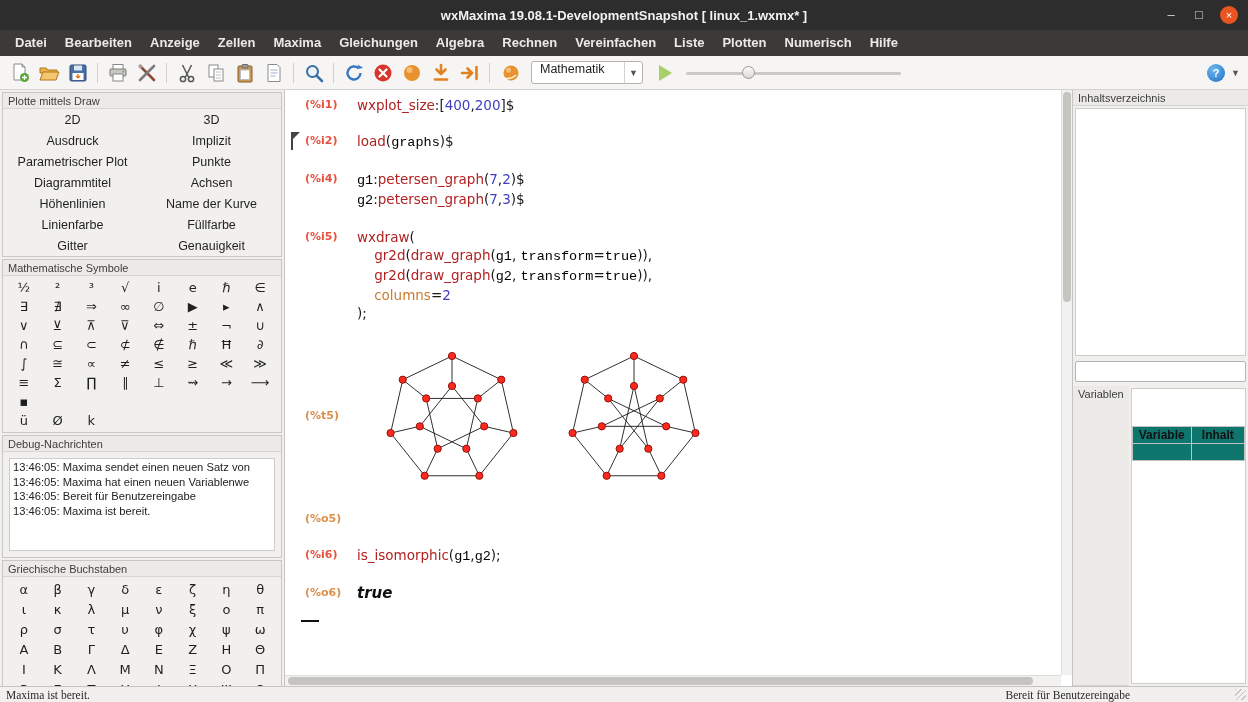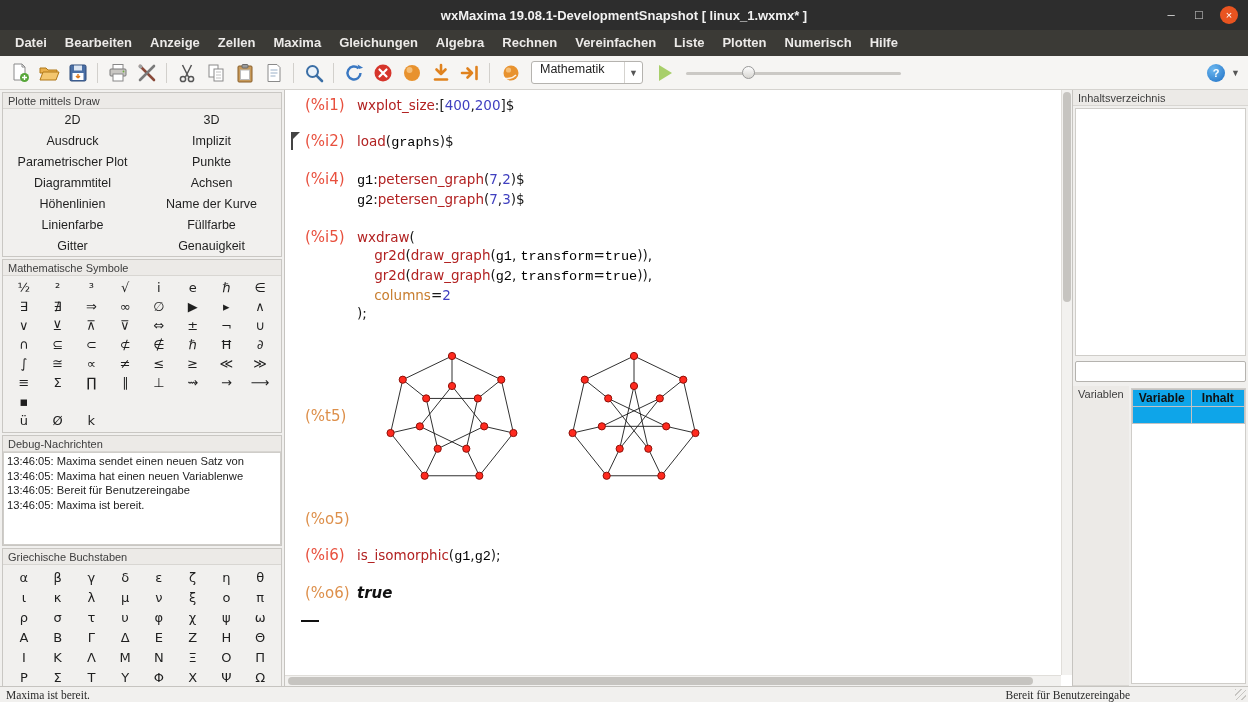--- a/index.html
+++ b/index.html
@@ -39,28 +39,28 @@
 
   
   .panel { border:1px solid #c9c7c3; margin:2px 2px 0 2px; background:#f1f0ee; }
   .panel-caption { font-size:11px; color:#3d3d3d; padding:2px 5px 1px; background:#eceae7; border-bottom:1px solid #d8d6d2; }
   .draw-grid { display:grid; grid-template-columns:1fr 1fr; }
   .draw-btn { height:21px; display:flex; align-items:center; justify-content:center; font-size:12.5px; color:#1f1f1f; white-space:nowrap; }
   .symbol-grid { display:grid; grid-template-columns:repeat(8,1fr); padding:2px 4px; }
   .symbol-cell { height:19px; display:flex; align-items:center; justify-content:center; font-size:13px; color:#1f1f1f; font-family:"DejaVu Sans",sans-serif; }
   .greek-grid { display:grid; grid-template-columns:repeat(8,1fr); padding:2px 4px; }
   .greek-cell { height:20px; display:flex; align-items:center; justify-content:center; font-size:13px; color:#1f1f1f; font-family:"DejaVu Sans",sans-serif; }
-  .debug-box { position:relative; margin:0; background:#fff; border:1px solid #cfcdc9; height:93px; overflow:hidden; padding:1px 11px 1px 3px; }
+  .debug-box { position:relative; margin:6px; background:#fff; border:1px solid #cfcdc9; height:93px; overflow:hidden; padding:1px 11px 1px 3px; }
   .debug-line { font-size:11.2px; line-height:14.5px; color:#222; white-space:nowrap; font-family:"Liberation Sans",sans-serif; }
 
   
   .worksheet { position:absolute; left:0; top:0; right:11px; bottom:11px; overflow:hidden; padding:6px 0 0 20px; }
   .cell { position:relative; margin-bottom:18px; display:flex; }
   .cell.plot { align-items:center;gap:8px; }
-  .cell-label { width:52px; flex:0 0 52px; font-size:15px; font-family:"DejaVu Sans",sans-serif; line-height:18px; }
+  .cell-label { width:52px; flex:0 0 52px; font-size:11px; font-family:"DejaVu Sans",sans-serif; line-height:18px;font-weight:bold; }
   .lbl-input { color:#e8503e; }
   .lbl-output { color:#dd8f4a; }
   .code { font-family:"DejaVu Sans",sans-serif; font-size:13.5px; color:#1a1a1a; }
   .code-line { white-space:pre; line-height:18px; }
   .c-fn { color:#b22222; }
   .c-var { color:#000000;font-family:Liberation Mono, monospace; }
   .c-num { color:#4040c0; }
   .c-op { color:#1a1a1a; }
   .c-kw { color:#c87d2e; }
   .c-result { color:#111; font-weight:bold; font-style:italic; font-size:15px; }
@@ -74,21 +74,21 @@
   .vthumb { position:absolute; top:2px; left:1px; width:8px; height:210px; background:#c6c4c0; border-radius:4px; }
   .hscroll { position:absolute; left:0; right:11px; bottom:0; height:11px; background:#f2f1ef; border-top:1px solid #e0deda; }
   .hthumb { position:absolute; left:3px; top:1px; height:8px; width:96%; background:#c6c4c0; border-radius:4px; }
 
   
   .toc-panel { height:296px; display:flex; flex-direction:column; }
   .toc-content { flex:1; margin:2px; background:#fff; border:1px solid #cfcdc9; }
   .toc-input { height:21px; margin:3px 2px 4px; background:#fff; border:1px solid #b5b3af; border-radius:2px; width:calc(100% - 4px); font-size:12px; padding:0 4px; font-family:"Liberation Sans",sans-serif; }
   .vars-panel { flex:1; display:flex; flex-direction:row; }
   .vars-content { flex:1; margin:2px; background:#fff; border:1px solid #cfcdc9; overflow:hidden; }
-  .var-table { border-collapse:collapse; background:#0ea5e9; }
+  .var-table { border-collapse:collapse; background:#0f766e;margin-top:37px; }
   .var-table th { font-size:12px; font-weight:bold; border:1px solid #c2c2c2; width:63px; height:17px; padding:0 3px; text-align:center; color:#111; }
   .var-table td { border:1px solid #c2c2c2; height:17px; width:63px; }
 
   
   .statusbar { position:absolute; bottom:0; left:0; right:0; height:16px; background:#f1f0ee; border-top:1px solid #c6c4c0; font-size:11.5px; color:#2a2a2a; display:flex; align-items:center;font-family:Liberation Serif, serif; }
   .status-left { padding-left:6px; }
   .status-right { position:absolute; right:118px; }
   .grip { position:absolute; right:2px; bottom:2px; width:11px; height:11px; background:repeating-linear-gradient(135deg,#b5b3af 0 1px,transparent 1px 4px); opacity:.7; }
 </style>
 </head>

